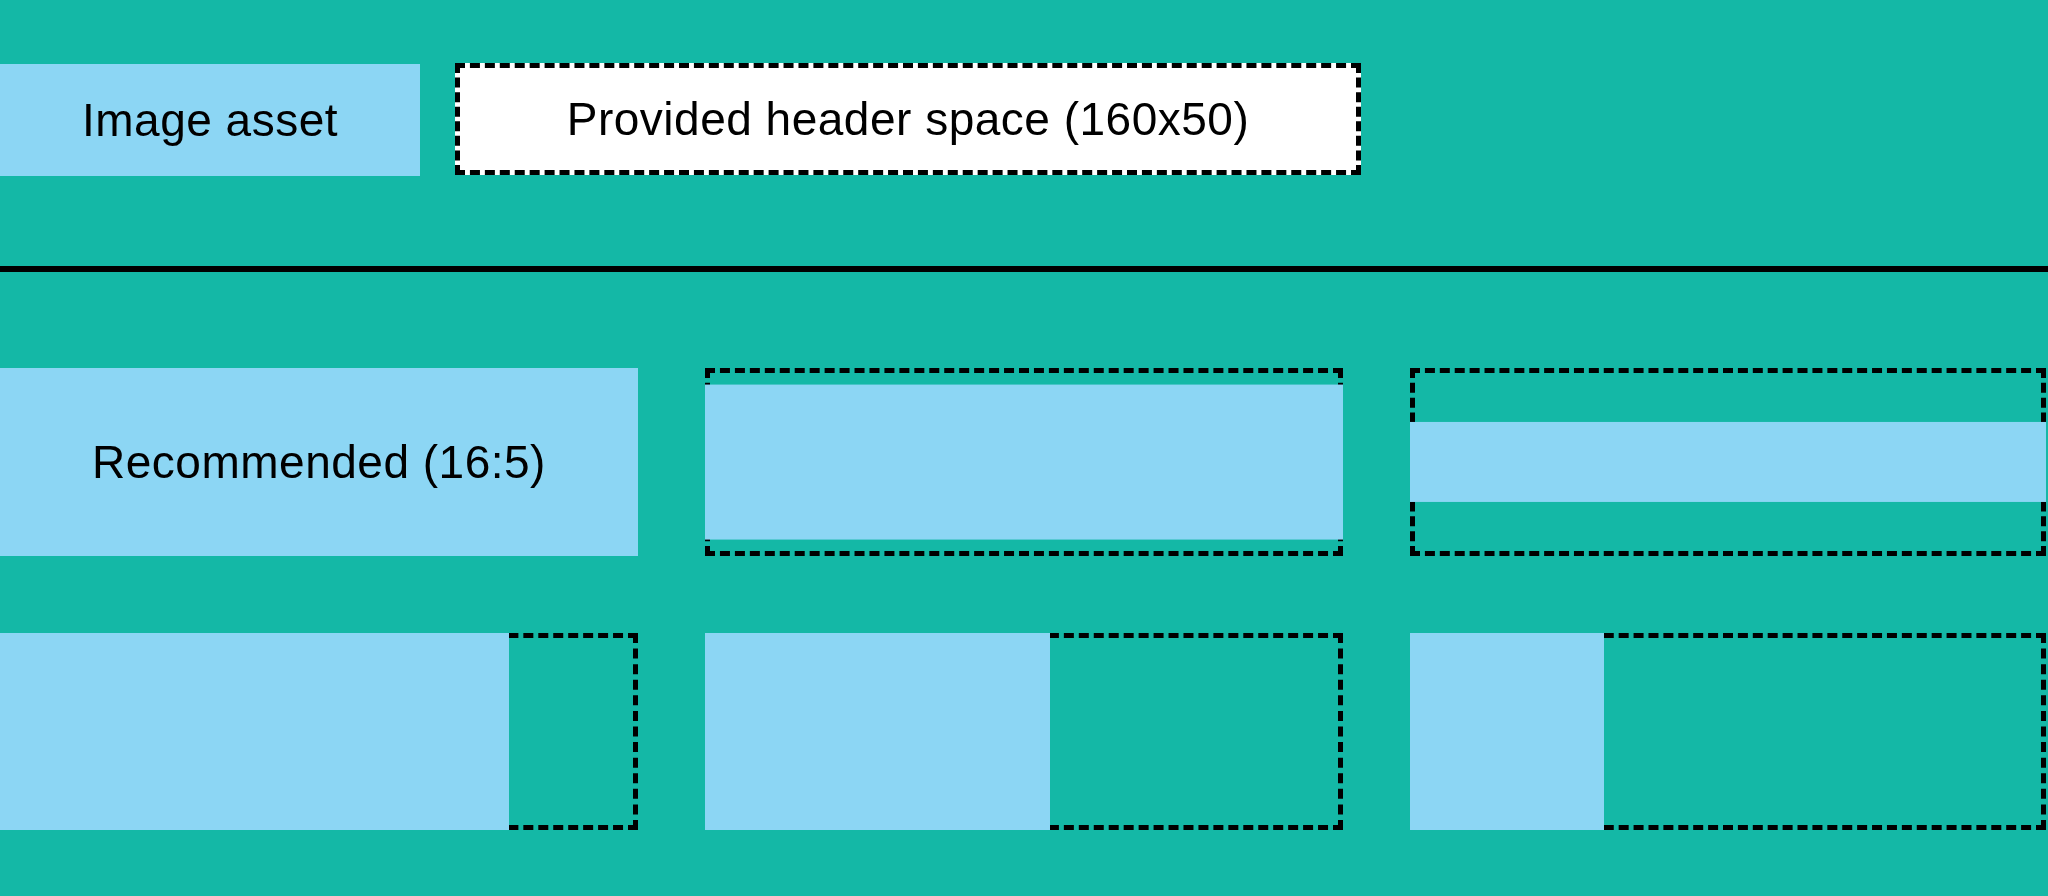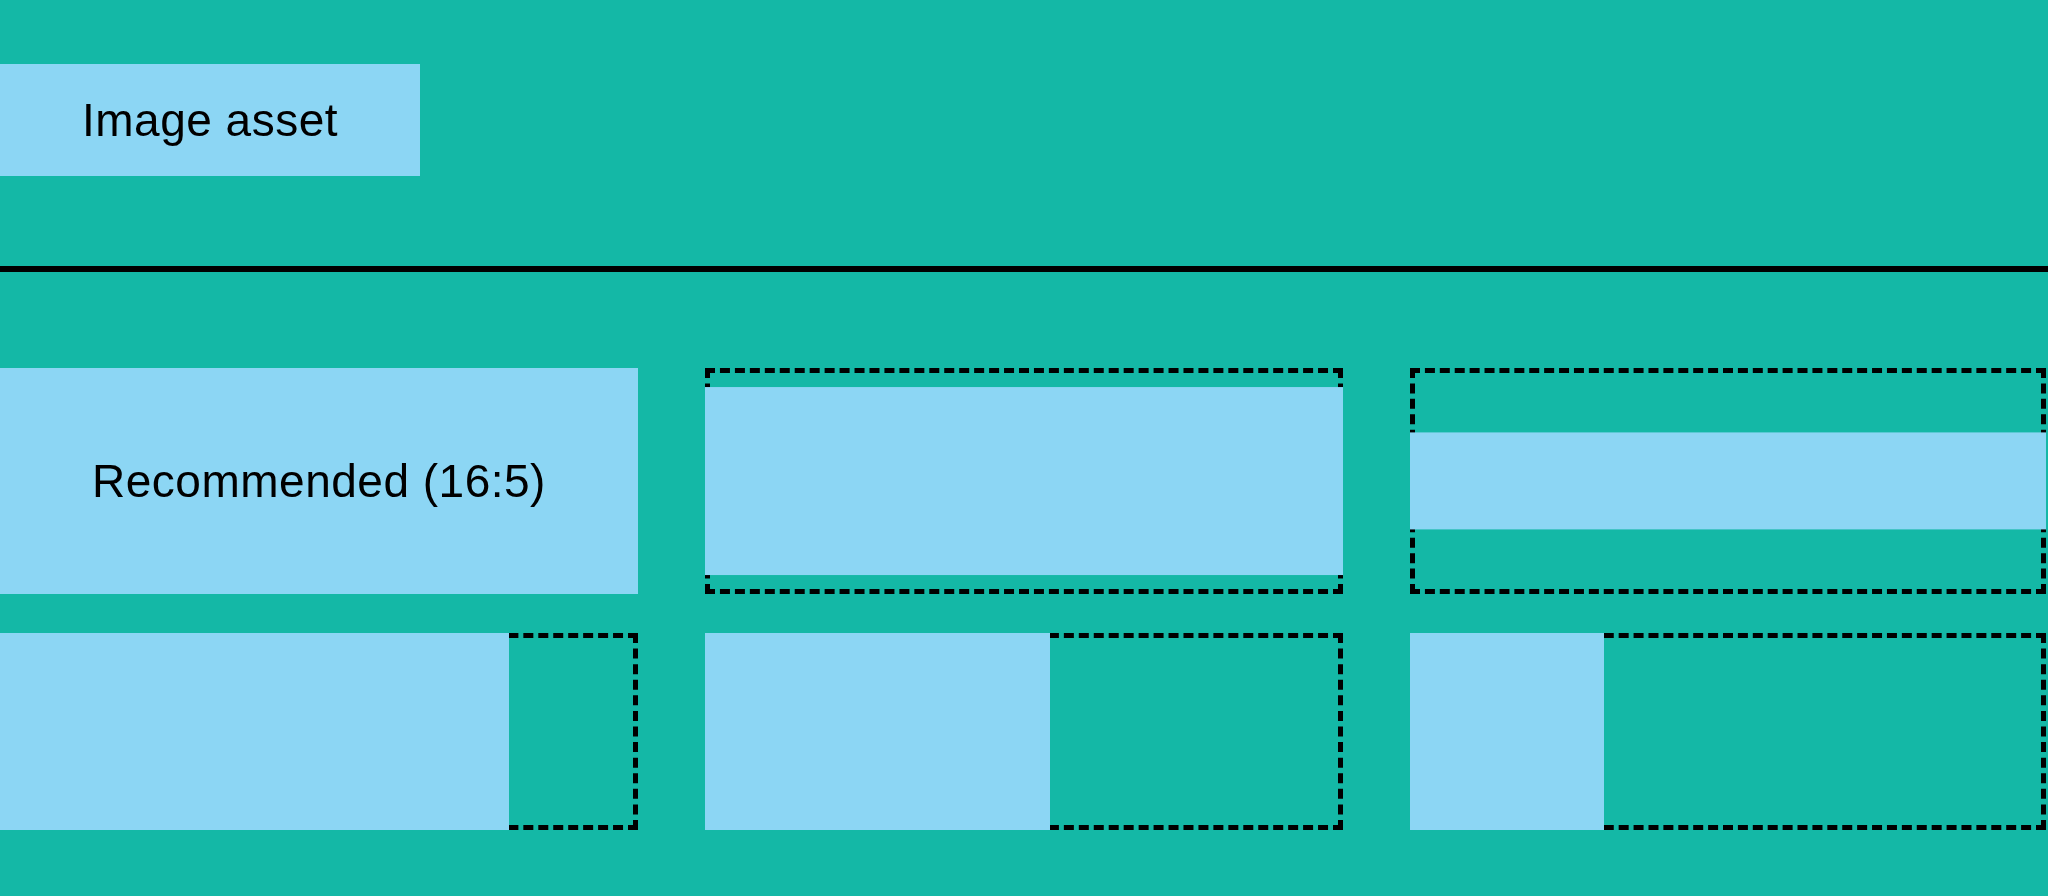--- a/index.html
+++ b/index.html
@@ -58,37 +58,40 @@
     position: absolute;
     z-index: 1;
     left: -5px; right: -5px; top: -5px; bottom: -5px;
     display: flex; align-items: center; justify-content: center;
     font-size: 46px;
     letter-spacing: 0.5px;
     white-space: nowrap;
   }
 
   
-  .r1 { top: 368px; height: 226px; }
+  .r1 { top: 368px; height: 188px; }
   
   .r2 { top: 633px; height: 197px; }
   
   .cA { left: 0;      width: 638px; }
   .cB { left: 705px;  width: 638px; }
   .cC { left: 1410px; width: 636px; }
 </style>
 </head>
 <body>
 
 <div class="canvas">
 
   <div class="legend-swatch" style="background: rgb(140, 214, 244);">
     <span class="legend-label">Image asset</span>
   </div>
 
+  <div class="legend-dashed">
+    <span class="legend-label">Provided header space (160x50)</span>
+  </div>
 
   <div class="divider" style="background: rgb(0, 0, 0);"></div>
 
   <div class="cell r1 cA">
     <div class="fill" style="background: rgb(140, 214, 244); inset: -5px;"></div>
     <div class="cell-label">Recommended (16:5)</div>
   </div>
 
   <div class="cell r1 cB">
     <div class="fill" style="background: rgb(140, 214, 244); left: -5px; right: -5px; height: 87%; top: 50%; transform: translateY(-50%);"></div>

